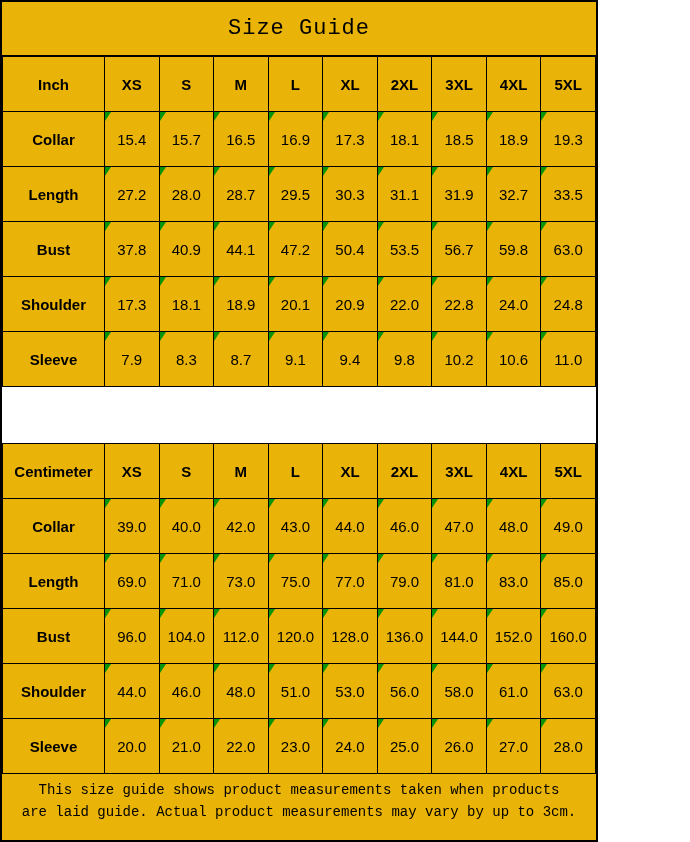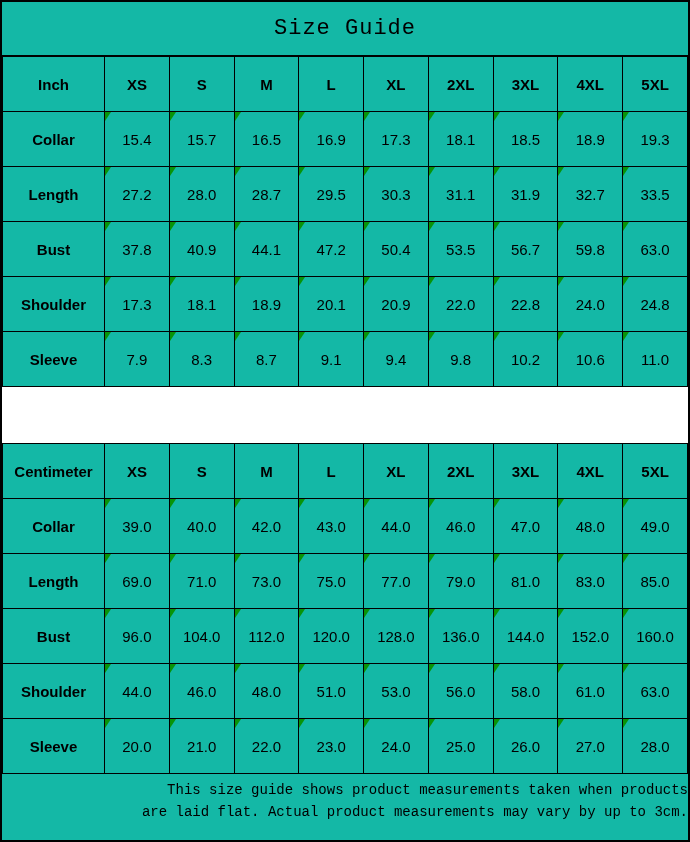--- a/index.html
+++ b/index.html
@@ -1,21 +1,21 @@
 <!DOCTYPE html>
 <html style="--marker-green: #089408; --border-color: #000000;"><head>
 <meta charset="utf-8">
 <style>
   :root { --marker-green: #089408; --border-color: #000000; }
   * { box-sizing: border-box; }
   html, body { margin: 0; padding: 0; background: #ffffff; }
   .panel {
-    width: 690px; height: 842px;
+    width: 598px; height: 842px;
     border: 2px solid var(--border-color);
-    background: #14b8a6;
+    background: #eab308;
     font-family: "Liberation Sans", sans-serif;
     color: #000000;
     overflow: hidden;
   }
   .title-row {
     height: 54px;
     border-bottom: 1px solid var(--border-color);
     display: flex; align-items: center; justify-content: center;
     font-family: "Liberation Mono", "DejaVu Sans Mono", monospace;
     font-size: 22px; font-weight: normal; letter-spacing: 1px;
@@ -43,21 +43,21 @@
   .corner-marker {
     position: absolute; top: 0; left: 0;
     width: 0; height: 0;
     border-top: 9px solid var(--marker-green);
     border-right: 6px solid transparent;
   }
   .spacer-row { height: 56px; background: #ffffff; }
   .footer {
     height: 55px;
     display: flex; flex-direction: column;
-    align-items: flex-end; justify-content: center;
+    align-items: center; justify-content: center;
     font-family: "Liberation Mono", "DejaVu Sans Mono", monospace;
     font-size: 14px; line-height: 1.55;
     text-align: center;
   }
 </style>
 </head>
 <body>
 
 <div class="panel">
   <div class="title-row">Size Guide</div>
@@ -241,15 +241,15 @@
           <td>25.0<span class="corner-marker"></span></td>
           <td>26.0<span class="corner-marker"></span></td>
           <td>27.0<span class="corner-marker"></span></td>
           <td>28.0<span class="corner-marker"></span></td>
         </tr>
       </tbody>
     </table>
 
   <div class="footer">
     <div>This size guide shows product measurements taken when products</div>
-    <div>are laid flat. Actual product measurements may vary by up to 3cm.</div>
+    <div>are laid guide. Actual product measurements may vary by up to 3cm.</div>
   </div>
 </div>
 
 </body></html>

